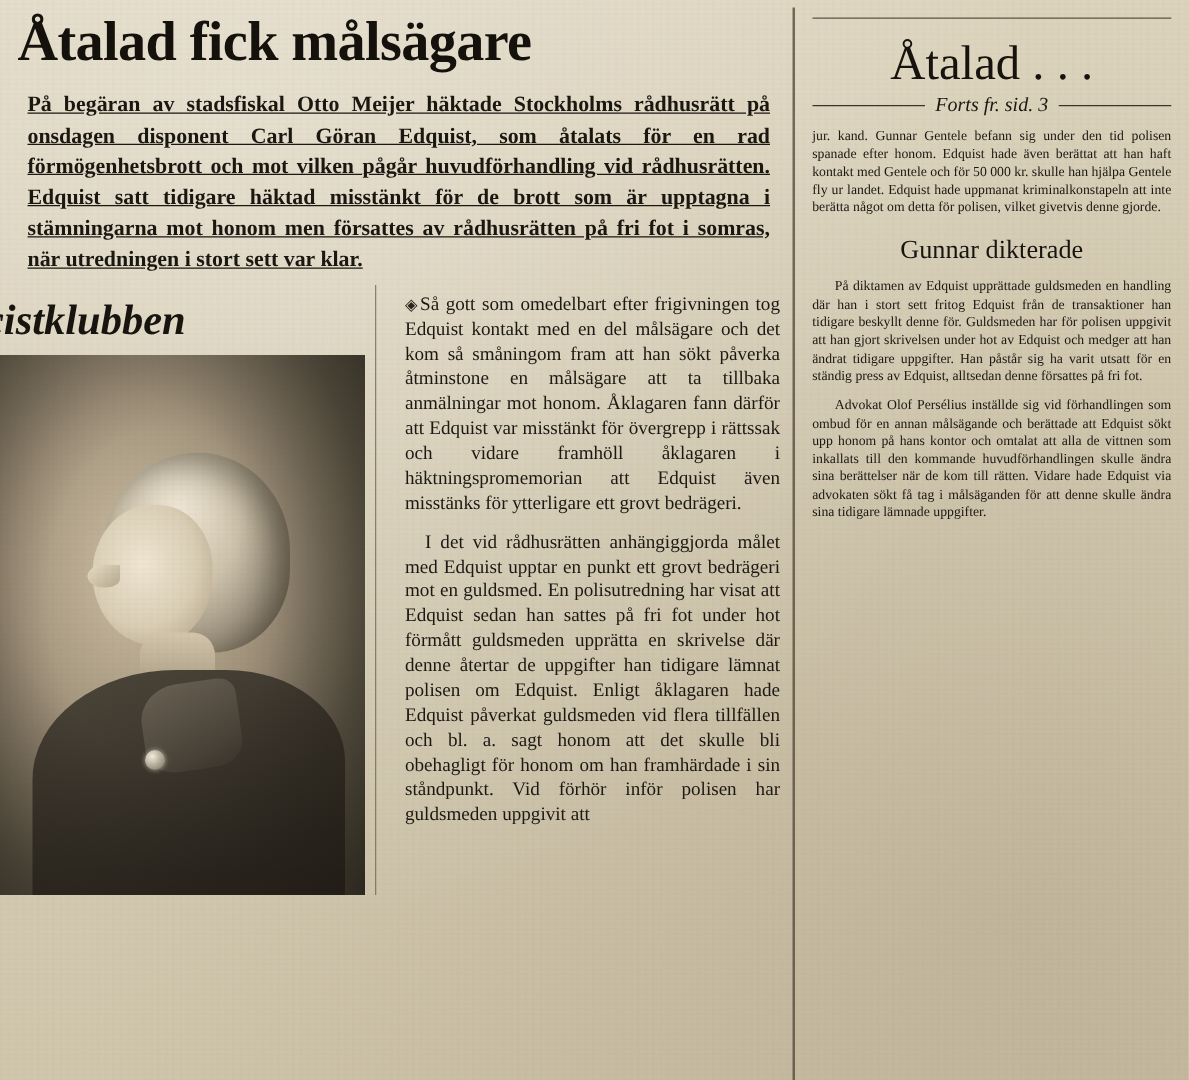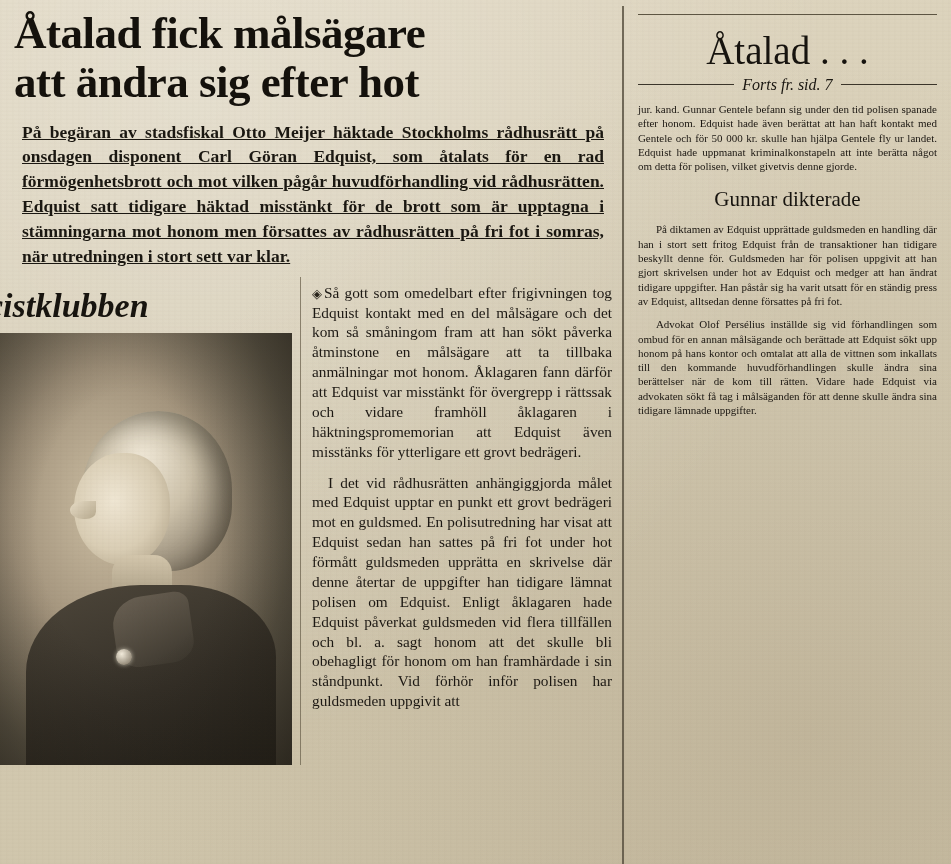--- a/index.html
+++ b/index.html
@@ -161,21 +161,21 @@
     background: radial-gradient(circle at 35% 32%, #f3ecdc, #9a9180 70%, #55503f 100%);
     box-shadow: 0 0 4px rgba(255,250,230,.6);
   }
   .photo .vignette {
     position: absolute; inset: 0;
     background: radial-gradient(ellipse at 45% 45%, rgba(0,0,0,0) 40%, rgba(30,26,18,.55) 100%);
   }
 
   .text-col {
     width: 300px;
-    padding: 0 10px 0 12px;
+    padding: 0 10px 0 24px;
     position: relative;
   }
   .text-col .col-divider {
     position: absolute;
     left: 0; top: -6px; bottom: 0;
     width: 1px;
     background: #6d6450;
     opacity: .75;
   }
   .body-par {
@@ -255,21 +255,20 @@
 </head>
 <body>
 
 <div class="page">
   <div class="layout">
 
     <div class="left-col">
 
       <div class="headline">
         <div class="line line1">Åtalad fick målsägare</div>
-        <div class="line line2">att ändra sig efter hot</div>
       </div>
 
       <div class="lede">På begäran av stadsfiskal Otto Meijer häktade Stockholms rådhusrätt på onsdagen disponent Carl Göran Edquist, som åtalats för en rad förmögenhetsbrott och mot vilken pågår huvudförhandling vid rådhusrätten. Edquist satt tidigare häktad misstänkt för de brott som är upptagna i stämningarna mot honom men försattes av rådhusrätten på fri fot i somras, när utredningen i stort sett var klar.</div>
 
       <div class="left-lower">
         <div class="photo-col">
           <div class="sub-head">cistklubben</div>
           <div class="photo">
             <div class="bg"></div>
             <div class="hair"></div>
@@ -291,21 +290,21 @@
       </div>
     </div>
 
     <div class="vrule"></div>
 
     <div class="right-col">
       <div class="sep-top"></div>
       <div class="right-title">Åtalad . . .</div>
       <div class="cont-line">
         <span class="dash"></span>
-        <span class="label">Forts fr. sid. 7</span>
+        <span class="label">Forts fr. sid. 3</span>
         <span class="dash"></span>
       </div>
 
       <p class="right-par">jur. kand. Gunnar Gentele befann sig under den tid polisen spanade efter honom. Edquist hade även berättat att han haft kontakt med Gentele och för 50 000 kr. skulle han hjälpa Gentele fly ur landet. Edquist hade uppmanat kriminalkonstapeln att inte berätta något om detta för polisen, vilket givetvis denne gjorde.</p>
 
       <div class="section-head">Gunnar dikterade</div>
 
       <p class="right-par indent">På diktamen av Edquist upprättade guldsmeden en handling där han i stort sett fritog Edquist från de transaktioner han tidigare beskyllt denne för. Guldsmeden har för polisen uppgivit att han gjort skrivelsen under hot av Edquist och medger att han ändrat tidigare uppgifter. Han påstår sig ha varit utsatt för en ständig press av Edquist, alltsedan denne försattes på fri fot.</p>
       <p class="right-par indent">Advokat Olof Persélius inställde sig vid förhandlingen som ombud för en annan målsägande och berättade att Edquist sökt upp honom på hans kontor och omtalat att alla de vittnen som inkallats till den kommande huvudförhandlingen skulle ändra sina berättelser när de kom till rätten. Vidare hade Edquist via advokaten sökt få tag i målsäganden för att denne skulle ändra sina tidigare lämnade uppgifter.</p>
     </div>

